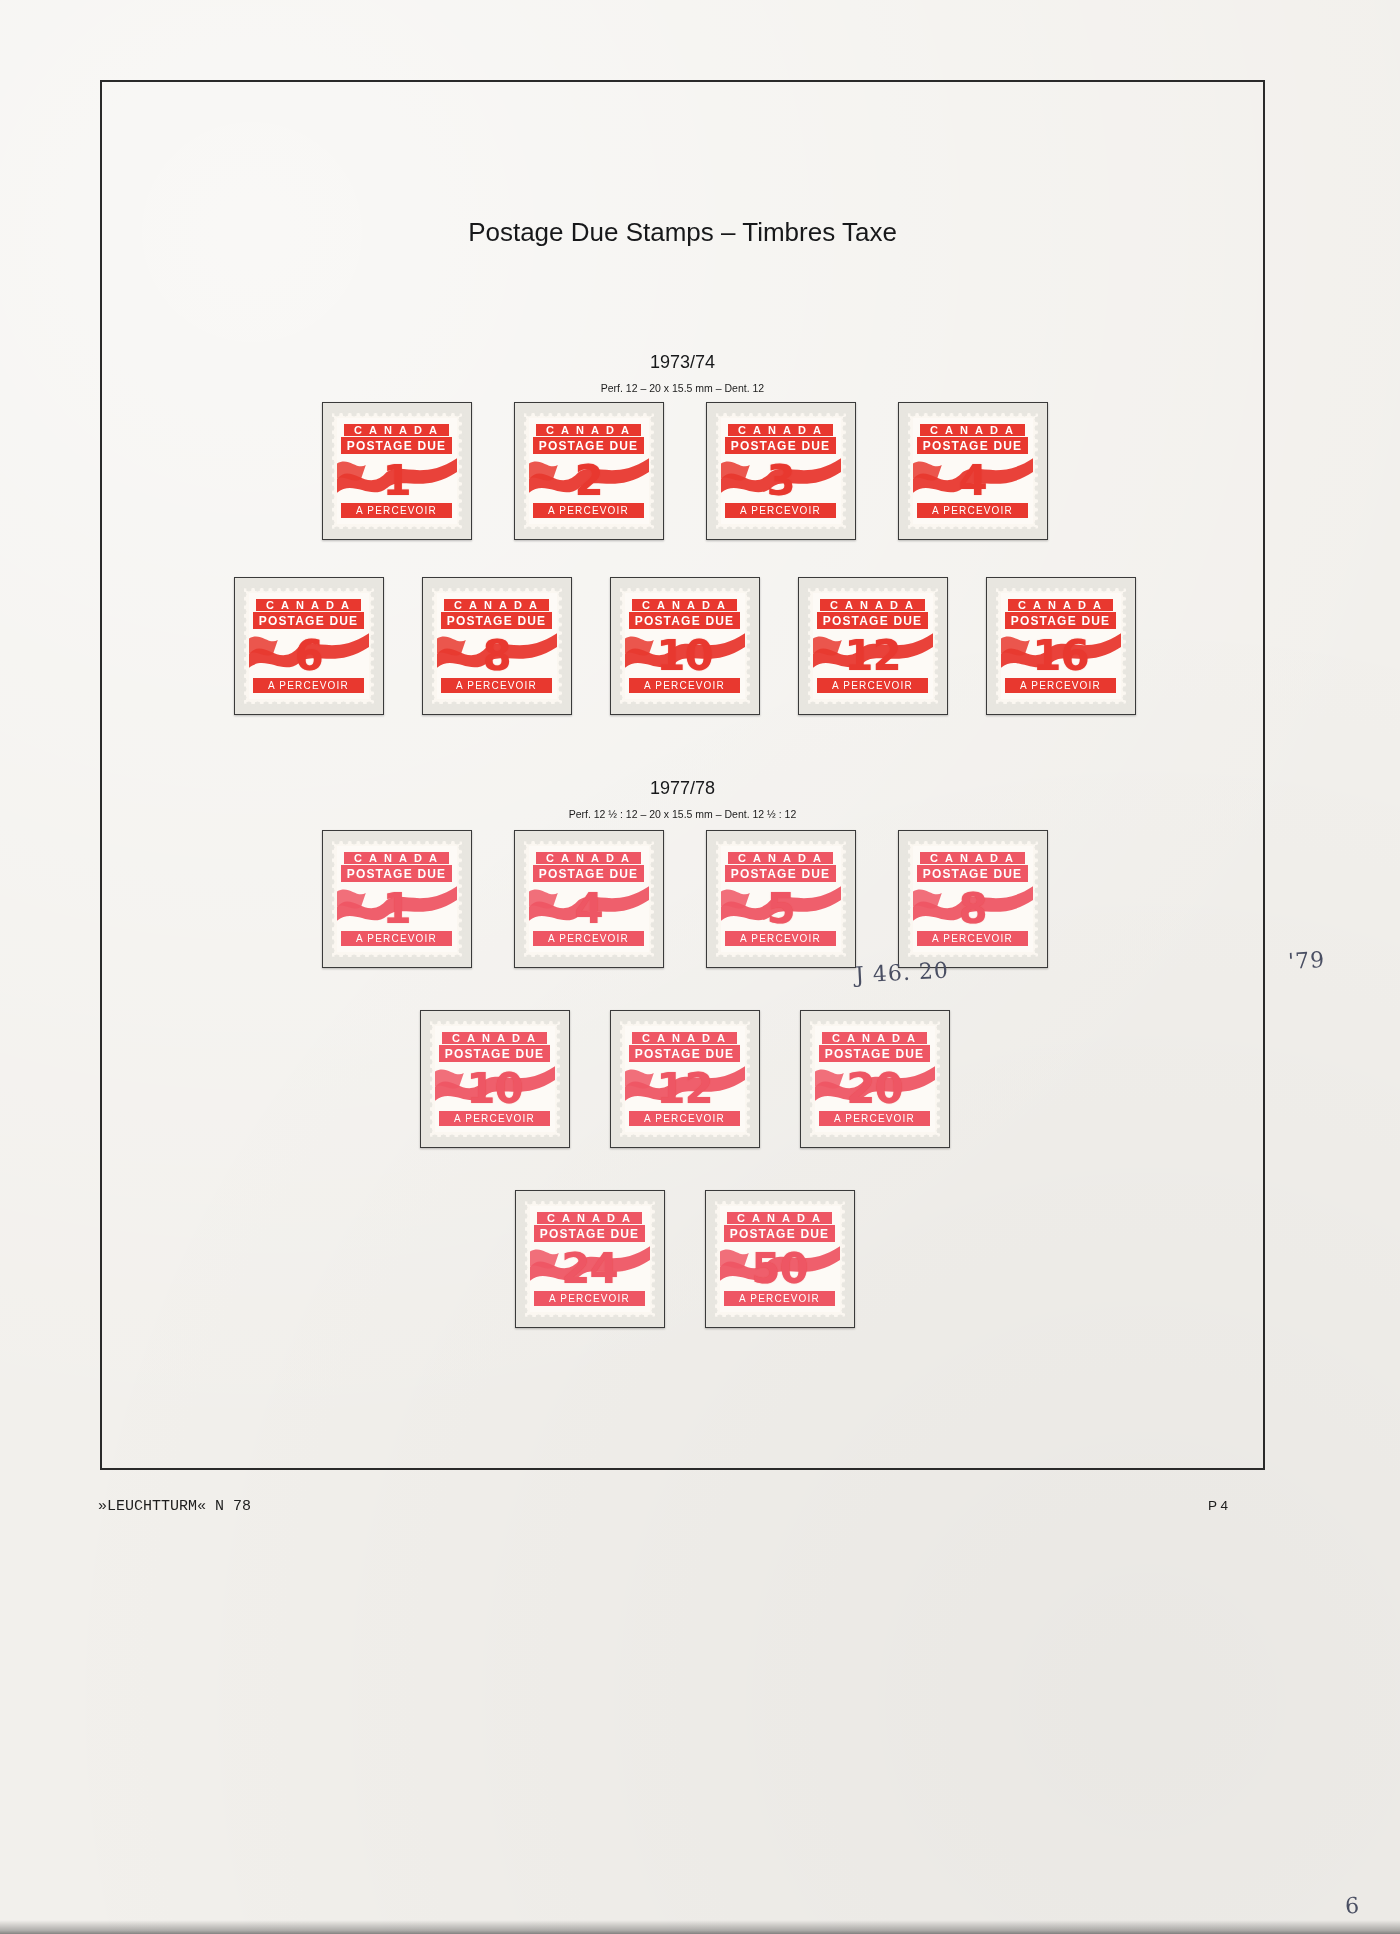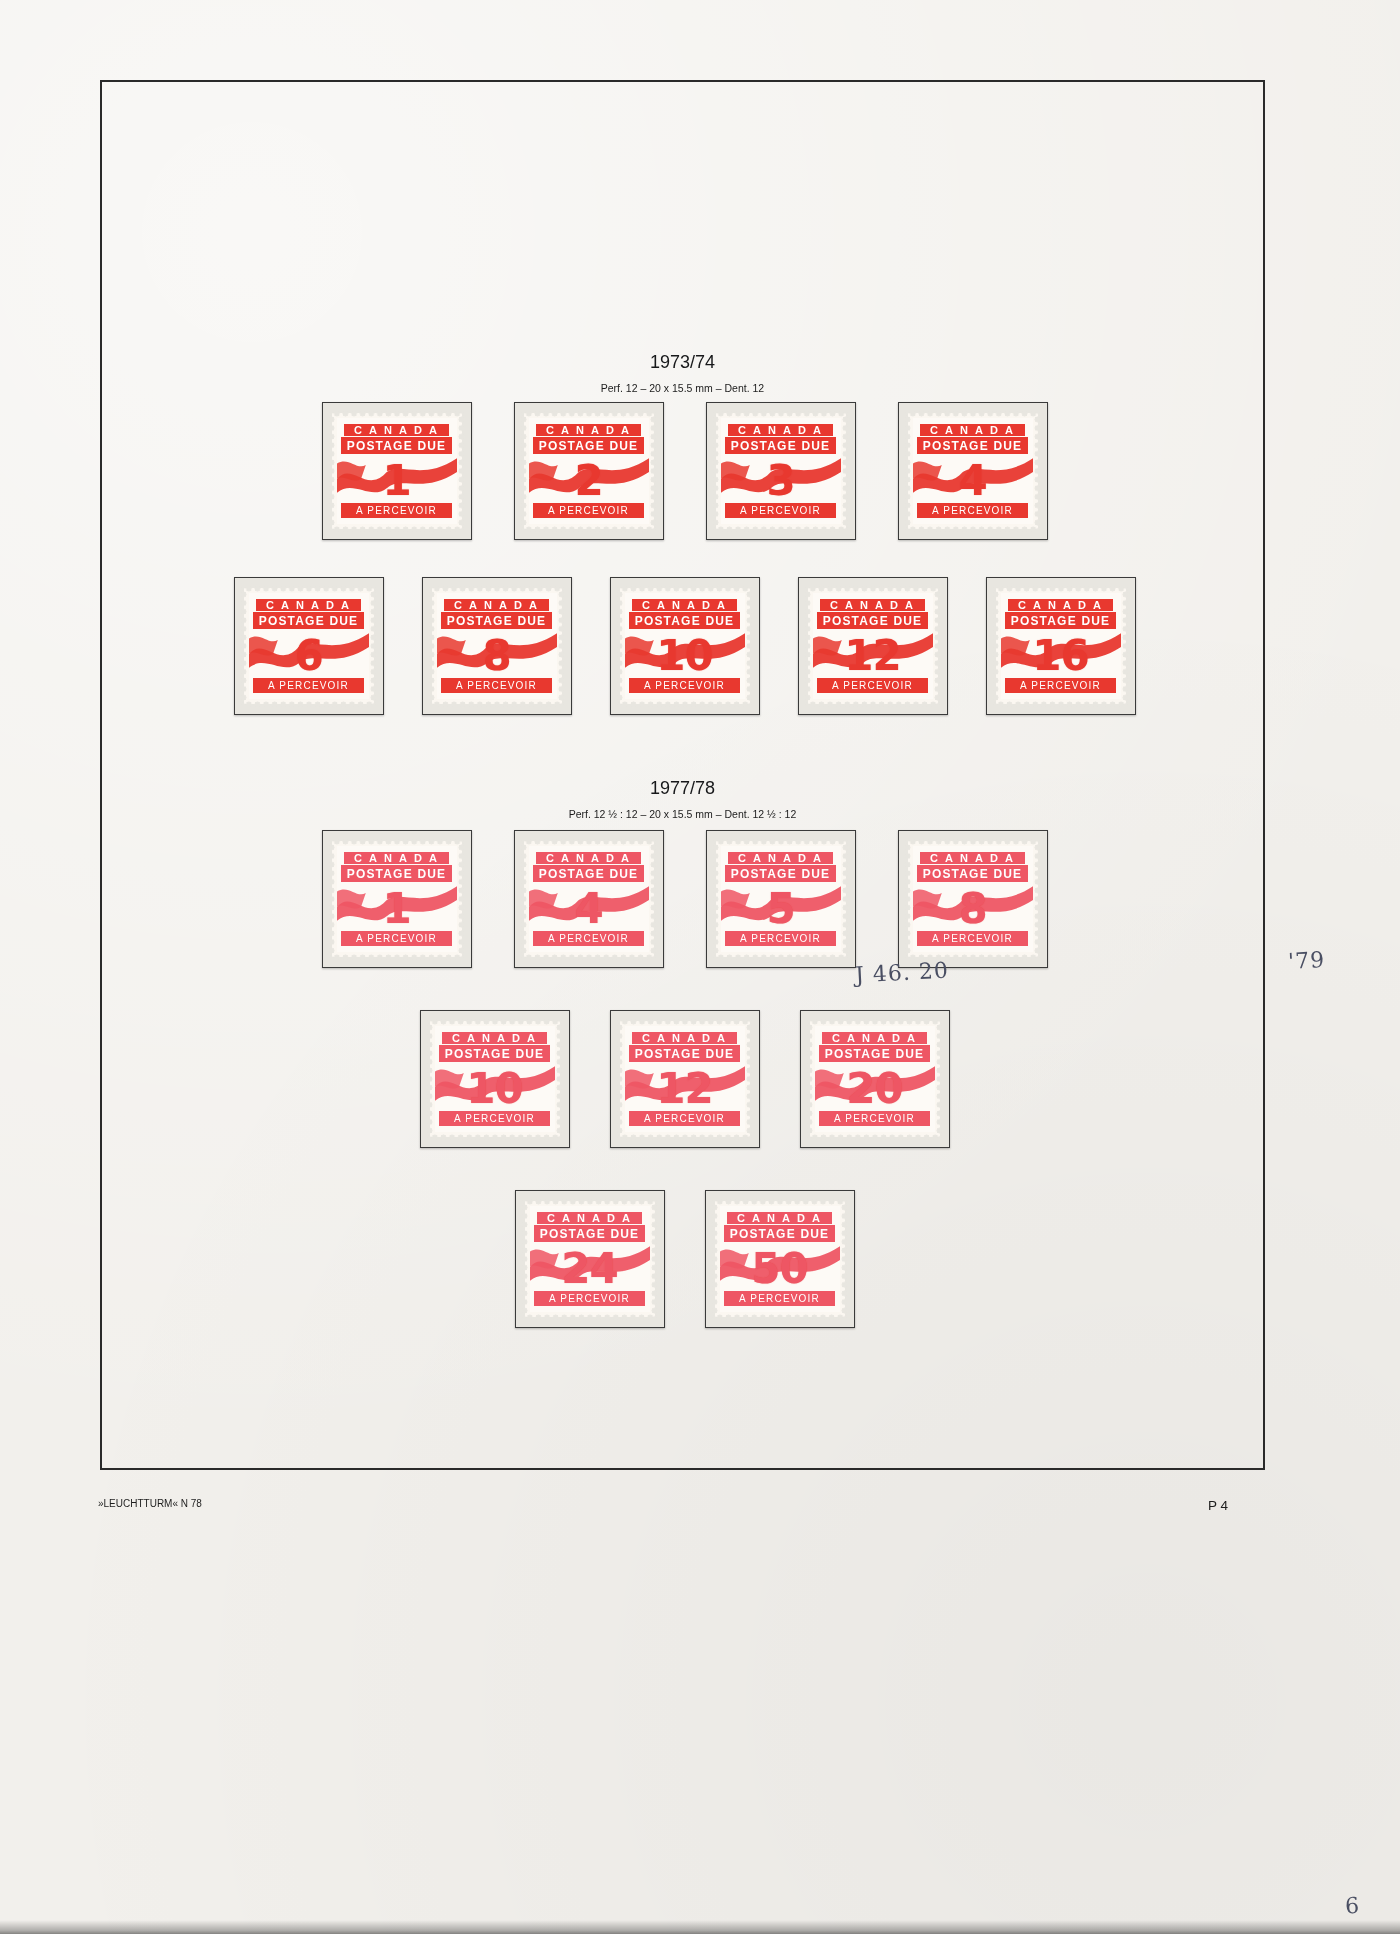--- a/index.html
+++ b/index.html
@@ -236,39 +236,40 @@
     font-size: 22px;
     letter-spacing: 1px;
     transform: rotate(-3deg);
   }
 
   
   .footer-left {
     position: absolute;
     left: 98px;
     top: 1498px;
-    font-size: 10px;
+    font-size: 15px;
     color: #1d1d1d;
-    font-family: Liberation Sans, sans-serif;
+    font-family: Liberation Mono, monospace;
   }
   .footer-right {
     position: absolute;
     left: 1208px;
     top: 1498px;
     font-size: 13.5px;
     color: #1d1d1d;
   }
 </style>
 </head>
 <body>
 
 <div id="album-page">
 
   <div id="page-frame">
 
+    <div class="subtitle">Postage Due Stamps – Timbres Taxe</div>
 
     <div class="year-label" style="top:262px;">1973/74</div>
     <div class="perf-note" style="top:300px;">Perf. 12 – 20 x 15.5 mm – Dent. 12</div>
 
     <div class="stamp-row" id="row-1a" style="top:320px; gap:42px;">
         <div class="mount" style="width: 150px; height: 138px;">
           <div class="stamp issue-a" style="width: 130px; height: 116px;">
             <div class="perf-top"></div>
             <div class="perf-bottom"></div>
             <div class="perf-left"></div>

